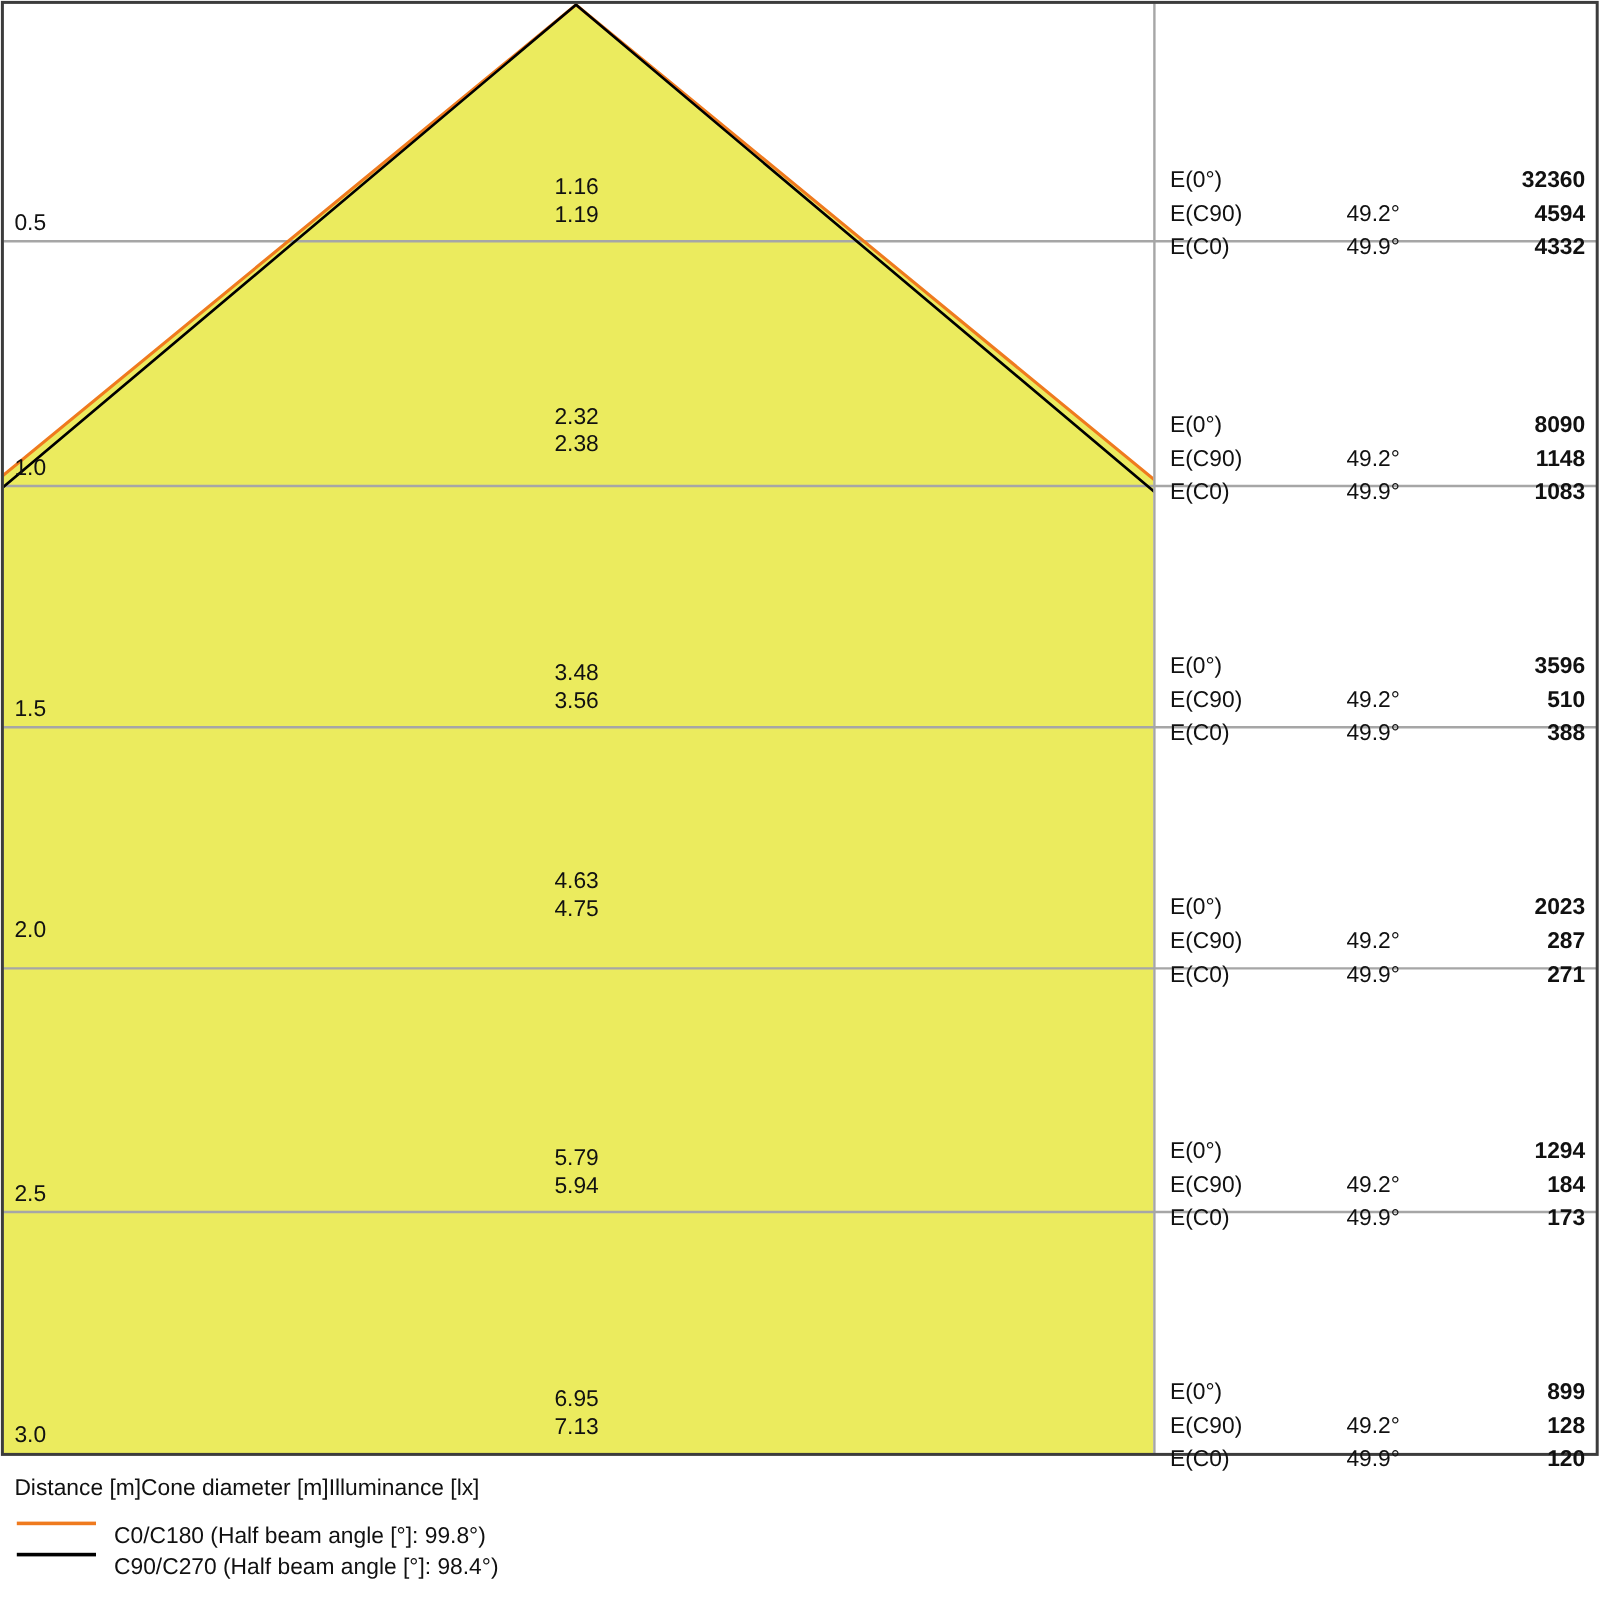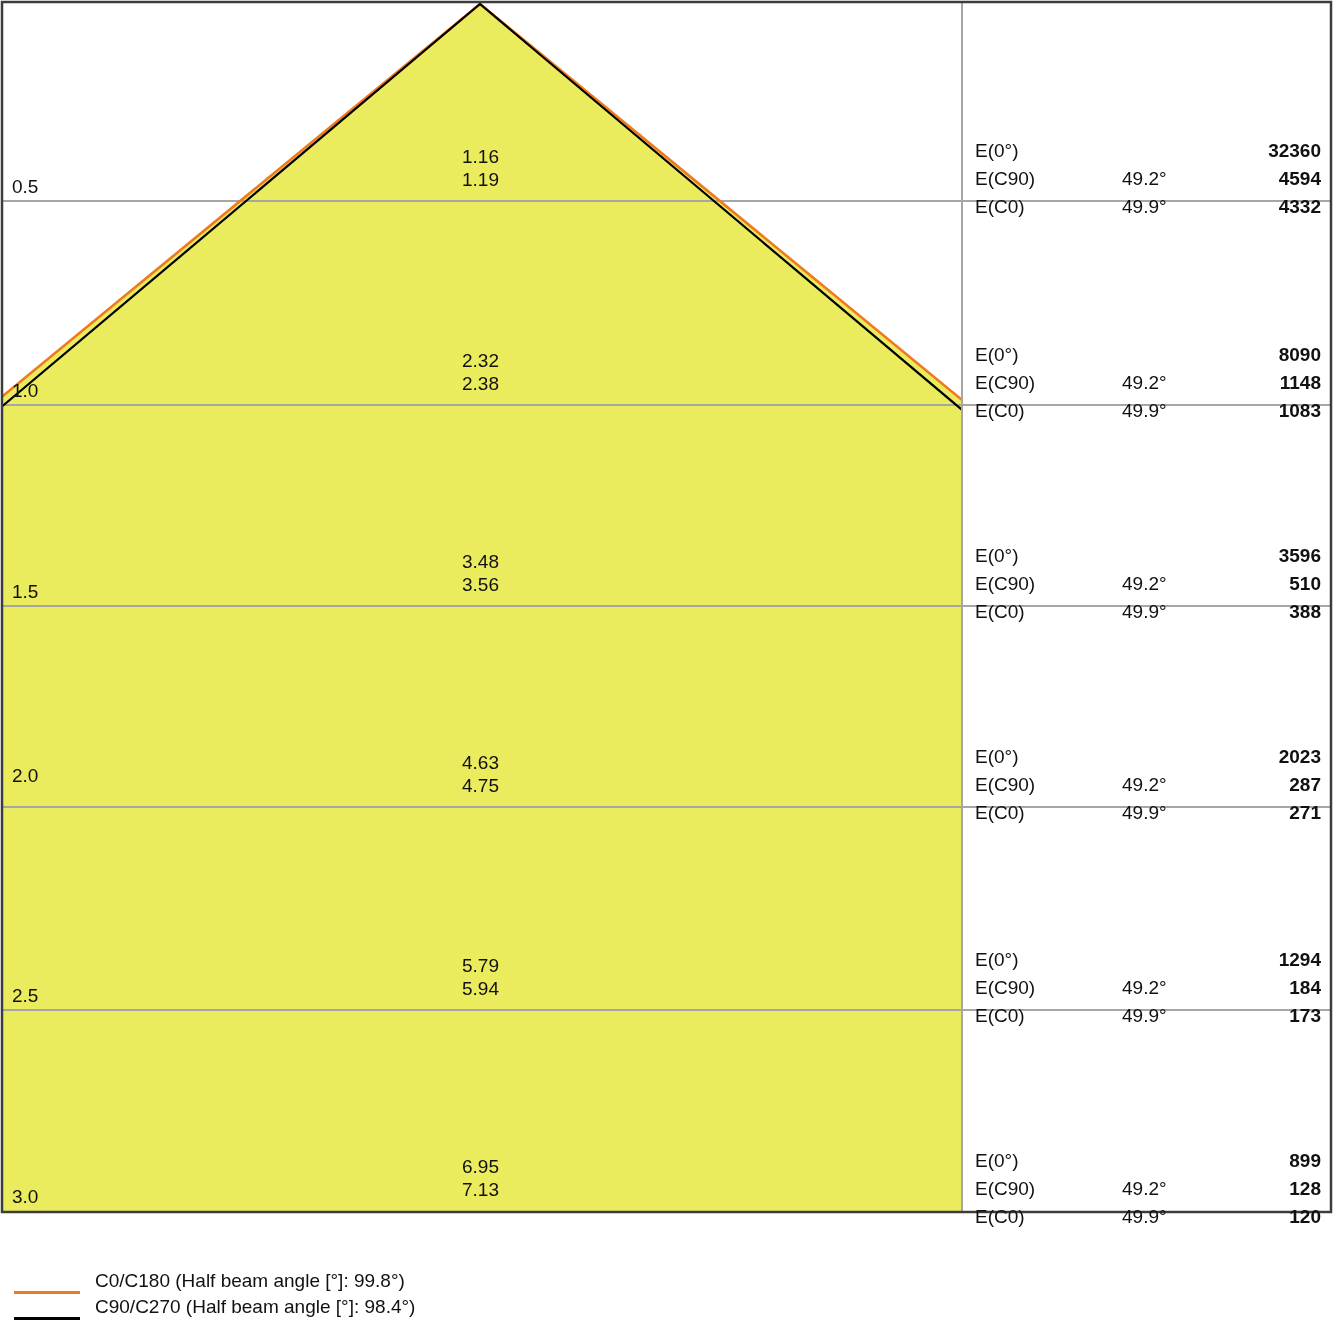--- a/index.html
+++ b/index.html
@@ -10,21 +10,21 @@
   #cone-svg{position:absolute;left:0;top:0;}
   .txt{position:absolute;font-size:19px;line-height:22px;white-space:nowrap;}
   .dist-label{left:12px;}
   .cone-labels{left:462px;line-height:23px;}
   .panel-block{left:975px;width:346px;margin-top:22px;}
   .prow{display:flex;line-height:28px;font-size:19px;}
   .plabel{width:147px;}
   .pangle{width:110px;}
   .pvalue{flex:1;text-align:right;font-weight:bold;}
   .legend-title{left:12px;top:1230px;}
-  .legend-item{position:absolute;left:14px;height:26px;display:flex;align-items:flex-end;font-size:19px;line-height:26px;white-space:nowrap;}
+  .legend-item{position:absolute;left:14px;height:26px;display:flex;align-items:flex-start;font-size:19px;line-height:26px;white-space:nowrap;}
   .swatch{display:inline-block;width:66px;height:0;border-top:3px solid #000;margin-right:15px;}
 </style>
 </head>
 <body>
 
 <div id="stage">
 
   <svg id="cone-svg" width="1334" height="1216">
     <defs>
       <clipPath id="coneClip">
@@ -54,29 +54,29 @@
   <div class="txt dist-label" style="top:380px">1.0</div>
   <div class="txt dist-label" style="top:581px">1.5</div>
   <div class="txt dist-label" style="top:765px">2.0</div>
   <div class="txt dist-label" style="top:985px">2.5</div>
   <div class="txt dist-label" style="top:1186px">3.0</div>
 
   <div class="txt cone-labels" style="top:145px">
     <div>1.16</div>
     <div>1.19</div>
   </div>
-  <div class="txt cone-labels" style="top:349px">
+  <div class="txt cone-labels" style="top:336px">
     <div>2.32</div>
     <div>2.38</div>
   </div>
   <div class="txt cone-labels" style="top:550px">
     <div>3.48</div>
     <div>3.56</div>
   </div>
-  <div class="txt cone-labels" style="top:751px">
+  <div class="txt cone-labels" style="top:723px">
     <div>4.63</div>
     <div>4.75</div>
   </div>
   <div class="txt cone-labels" style="top:954px">
     <div>5.79</div>
     <div>5.94</div>
   </div>
   <div class="txt cone-labels" style="top:1155px">
     <div>6.95</div>
     <div>7.13</div>
@@ -178,20 +178,21 @@
         <span class="pangle">49.2°</span>
         <span class="pvalue">128</span>
       </div>
     <div class="prow">
         <span class="plabel">E(C0)</span>
         <span class="pangle">49.9°</span>
         <span class="pvalue">120</span>
       </div>
   </div>
 
+  <div class="txt legend-title">Distance [m]Cone diameter [m]Illuminance [lx]</div>
 
   <div class="legend-item" style="top:1268px">
     <span class="swatch" style="border-top-color: rgb(239, 122, 30);"></span>
     <span>C0/C180 (Half beam angle [°]: 99.8°)</span>
   </div>
   <div class="legend-item" style="top:1294px">
     <span class="swatch" style="border-top-color: rgb(0, 0, 0);"></span>
     <span>C90/C270 (Half beam angle [°]: 98.4°)</span>
   </div>
 

